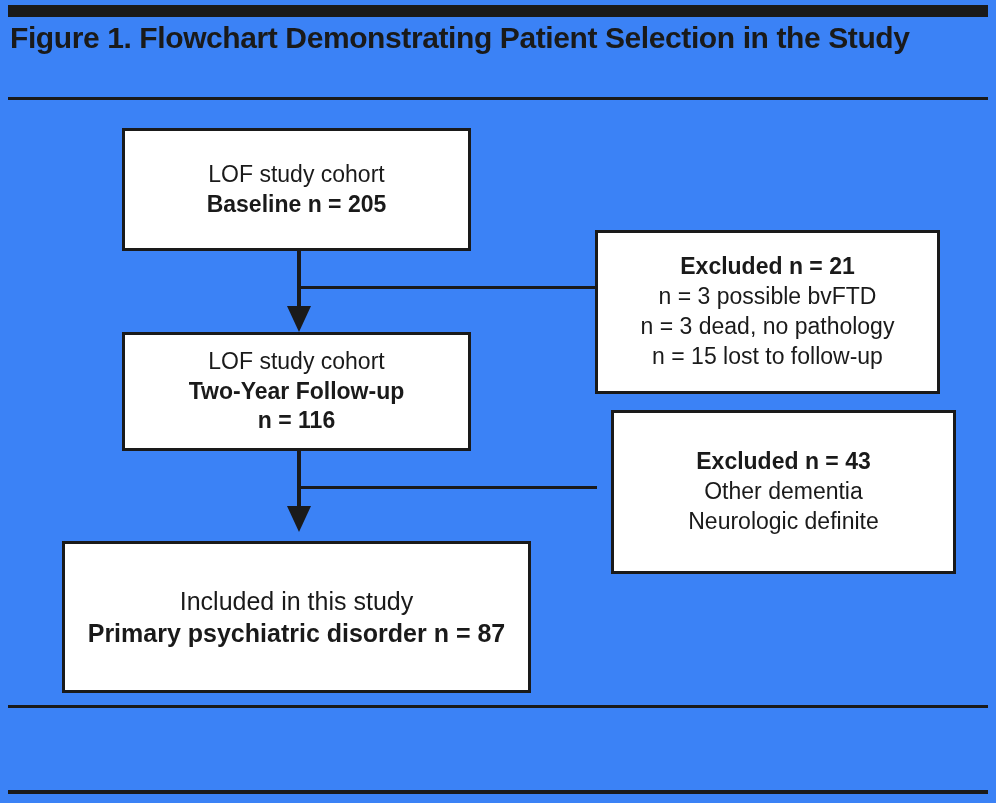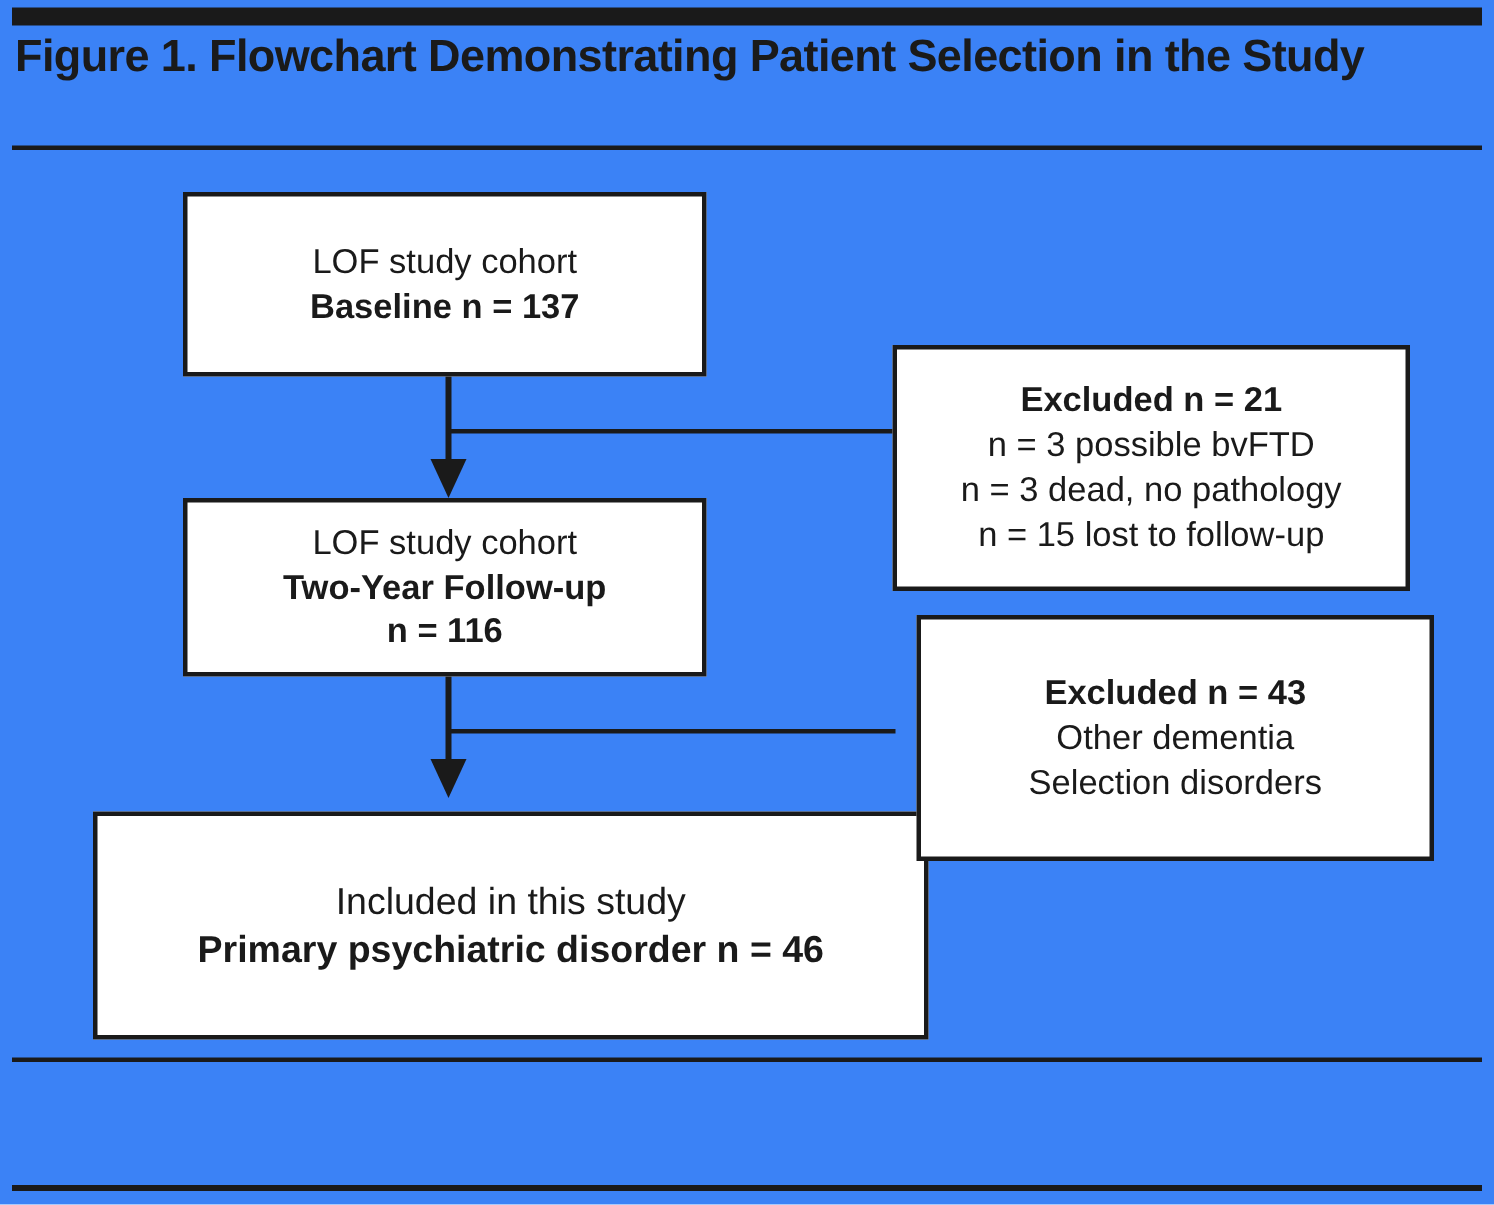--- a/index.html
+++ b/index.html
@@ -81,21 +81,21 @@
     line-height: 1.30;
     font-size: 23px;
     color: #1a1a1a;
     z-index: 3;
   }
   .flowbox .ln { display: block; white-space: nowrap; }
   .flowbox .bold { font-weight: bold; }
 
   #box-baseline  { left: 122px; top: 128px; width: 349px; height: 123px; }
   #box-followup  { left: 122px; top: 332px; width: 349px; height: 119px; }
-  #box-included  { left: 62px;  top: 541px; width: 557px; height: 152px; font-size: 25px; }
+  #box-included  { left: 62px;  top: 541px; width: 469px; height: 152px; font-size: 25px; }
   #box-excluded-1 { left: 595px; top: 210px; width: 345px; height: 164px; margin-top: 20px; }
   #box-excluded-2 { left: 595px; top: 410px; width: 345px; height: 164px; margin-left: 16px; }
 
   
   .vline {
     position: absolute;
     width: 4px;
     background: #1a1a1a;
     z-index: 1;
   }
@@ -141,45 +141,45 @@
 <div id="page">
 
   <div class="rule-thick-top"></div>
 
   <div class="fig-title">Figure 1. Flowchart Demonstrating Patient Selection in the Study</div>
 
   <div class="rule-title-bottom"></div>
 
   <div class="flowbox" id="box-baseline">
     <span class="ln">LOF study cohort</span>
-    <span class="ln bold">Baseline n = 137</span>
+    <span class="ln bold">Baseline n = 205</span>
   </div>
 
   <div class="flowbox" id="box-followup">
     <span class="ln">LOF study cohort</span>
     <span class="ln bold">Two-Year Follow-up</span>
     <span class="ln bold">n = 116</span>
   </div>
 
   <div class="flowbox" id="box-included">
     <span class="ln">Included in this study</span>
-    <span class="ln bold">Primary psychiatric disorder n = 46</span>
+    <span class="ln bold">Primary psychiatric disorder n = 87</span>
   </div>
 
   <div class="flowbox" id="box-excluded-1">
     <span class="ln bold">Excluded n = 21</span>
     <span class="ln">n = 3 possible bvFTD</span>
     <span class="ln">n = 3 dead, no pathology</span>
     <span class="ln">n = 15  lost to follow-up</span>
   </div>
 
   <div class="flowbox" id="box-excluded-2">
     <span class="ln bold">Excluded n = 43</span>
     <span class="ln">Other dementia</span>
-    <span class="ln">Selection disorders</span>
+    <span class="ln">Neurologic definite</span>
   </div>
 
   <div class="vline" id="vline-1"></div>
   <div class="hline" id="hline-1"></div>
   <div class="arrowhead" id="arrow-1"></div>
 
   <div class="vline" id="vline-2"></div>
   <div class="hline" id="hline-2"></div>
   <div class="arrowhead" id="arrow-2"></div>
 

